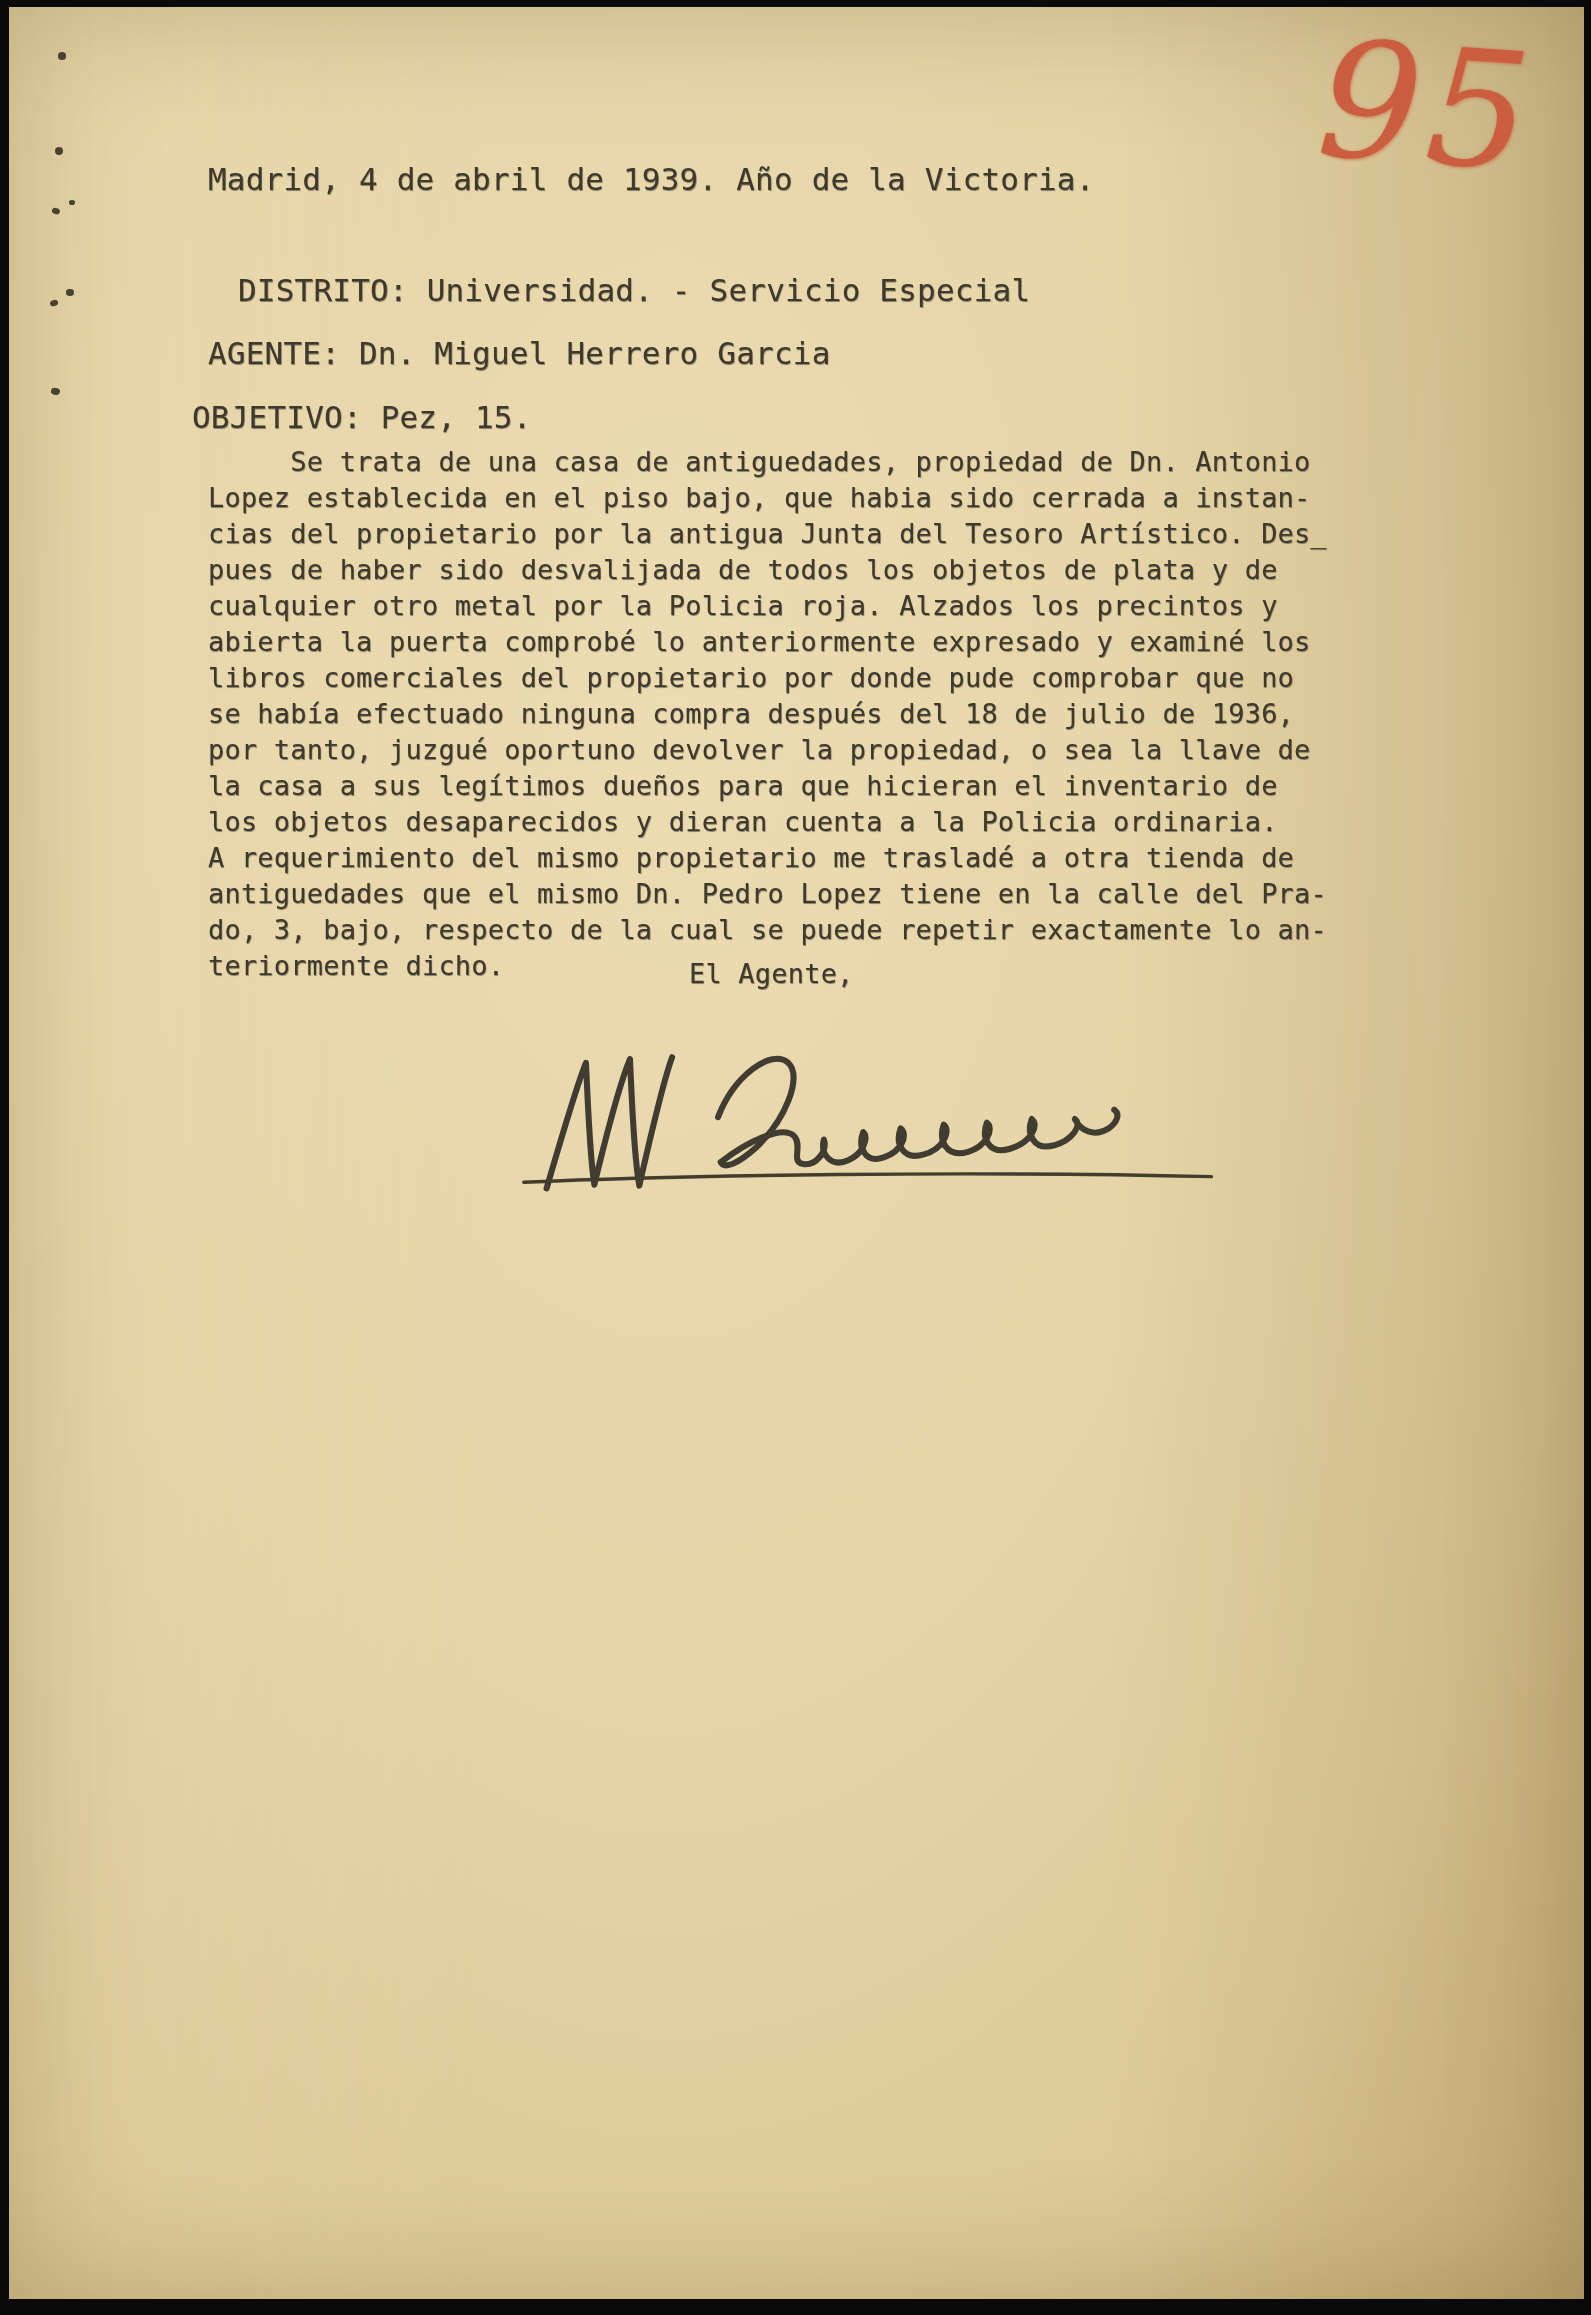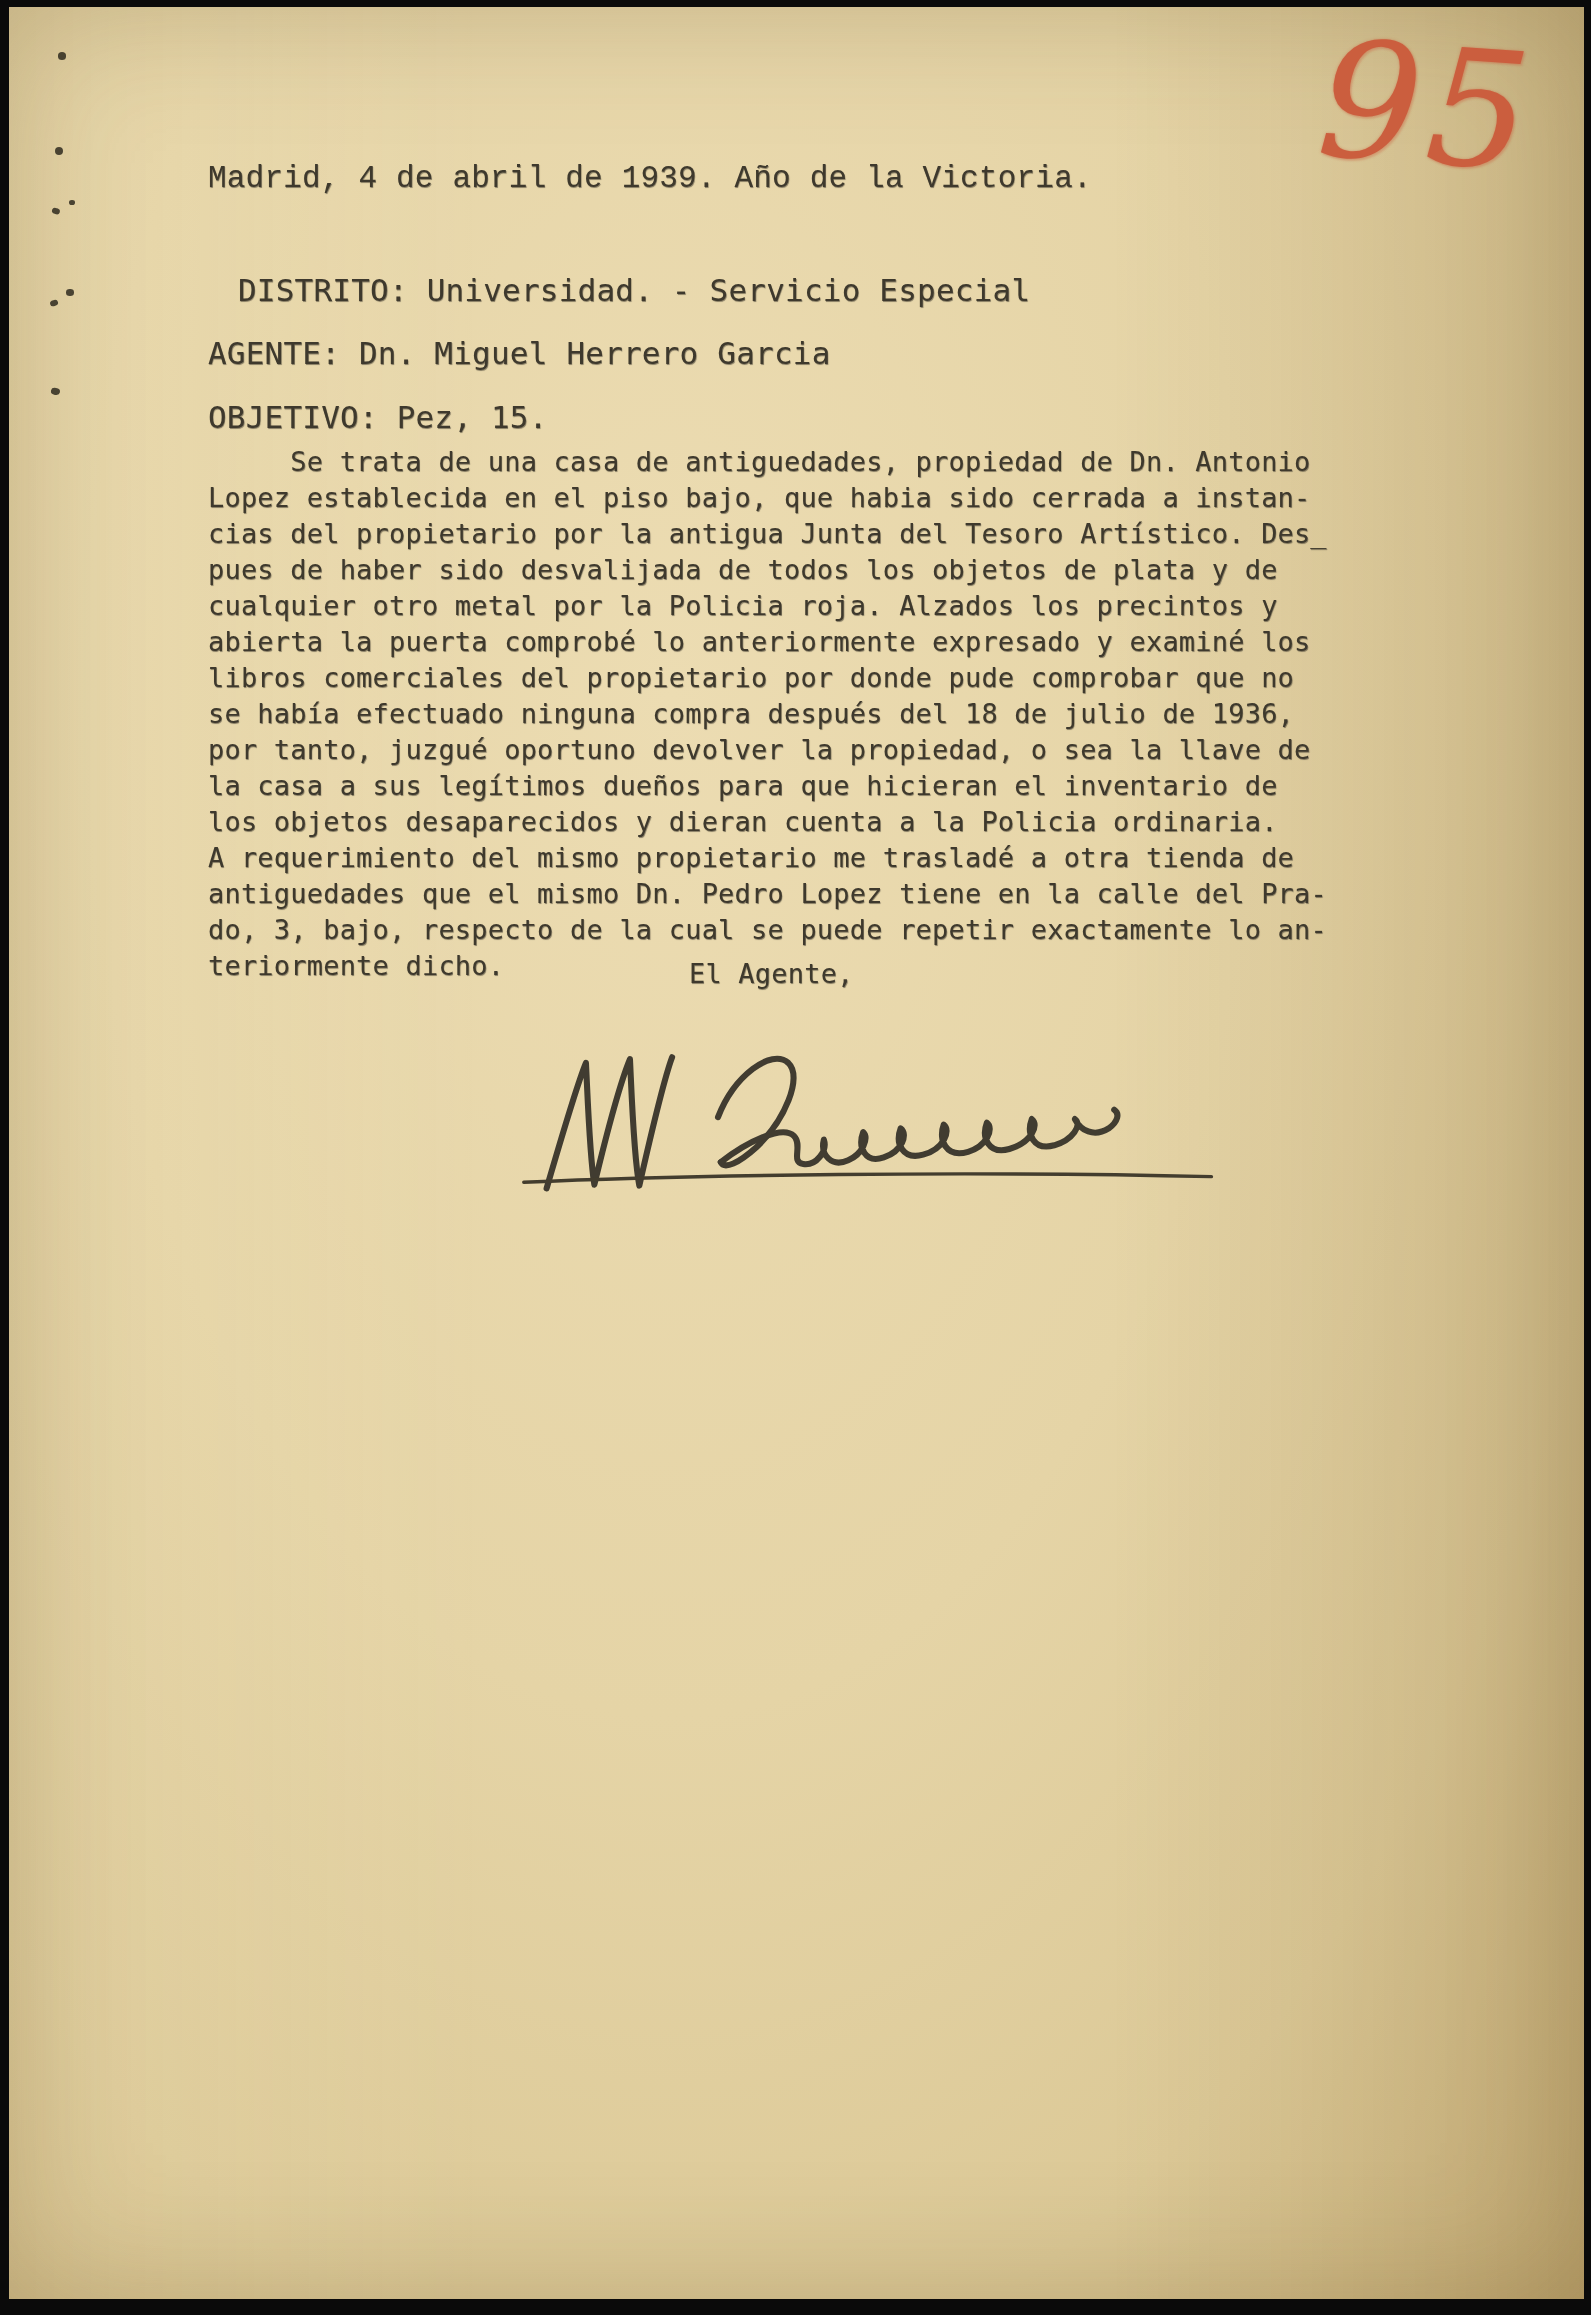--- a/index.html
+++ b/index.html
@@ -52,24 +52,24 @@
   .sig-underline{position:absolute;left:520px;top:1169px;width:698px;height:19px;}
 </style>
 </head>
 <body>
 
 <div class="scan">
   <div class="paper"></div>
 
   <div class="page-number">95</div>
 
-  <div class="typed header-line" style="left:208px;top:161px;font-family:Liberation Mono, monospace;">Madrid, 4 de abril de 1939. Año de la Victoria.</div>
+  <div class="typed header-line" style="left:208px;top:161px;">Madrid, 4 de abril de 1939. Año de la Victoria.</div>
   <div class="typed header-line" style="left:208px;top:272px;margin-left:30px;">DISTRITO: Universidad. - Servicio Especial</div>
   <div class="typed header-line" style="left:208px;top:335px;text-align:center;">AGENTE: Dn. Miguel Herrero Garcia</div>
-  <div class="typed header-line" style="left:208px;top:399px;text-align:center;">OBJETIVO: Pez, 15.</div>
+  <div class="typed header-line" style="left:192px;top:399px;text-align:center;">OBJETIVO: Pez, 15.</div>
 
   <div class="typed body-block" style="left:208px;top:444px;"><div class="line">     Se trata de una casa de antiguedades, propiedad de Dn. Antonio</div><div class="line">Lopez establecida en el piso bajo, que habia sido cerrada a instan-</div><div class="line">cias del propietario por la antigua Junta del Tesoro Artístico. Des̲</div><div class="line">pues de haber sido desvalijada de todos los objetos de plata y de</div><div class="line">cualquier otro metal por la Policia roja. Alzados los precintos y</div><div class="line">abierta la puerta comprobé lo anteriormente expresado y examiné los</div><div class="line">libros comerciales del propietario por donde pude comprobar que no</div><div class="line">se había efectuado ninguna compra después del 18 de julio de 1936,</div><div class="line">por tanto, juzgué oportuno devolver la propiedad, o sea la llave de</div><div class="line">la casa a sus legítimos dueños para que hicieran el inventario de</div><div class="line">los objetos desaparecidos y dieran cuenta a la Policia ordinaria.</div><div class="line">A requerimiento del mismo propietario me trasladé a otra tienda de</div><div class="line">antiguedades que el mismo Dn. Pedro Lopez tiene en la calle del Pra-</div><div class="line">do, 3, bajo, respecto de la cual se puede repetir exactamente lo an-</div><div class="line">teriormente dicho.</div></div>
 
   <div class="typed" style="left:689px;top:956px;">El Agente,</div>
 
   <div class="sig-wrap">
     <svg width="740" height="178" viewBox="0 0 790 190" aria-label="M. Herrero">
       <g fill="none" stroke="#2f2c24" stroke-width="6.5" stroke-linecap="round" stroke-linejoin="round" opacity="0.9">
 
         <path d="M38,168 C52,120 70,58 80,34 C82,74 84,134 89,164 C101,114 117,54 127,30 C129,72 131,134 137,165 C149,112 163,52 172,28"></path>

